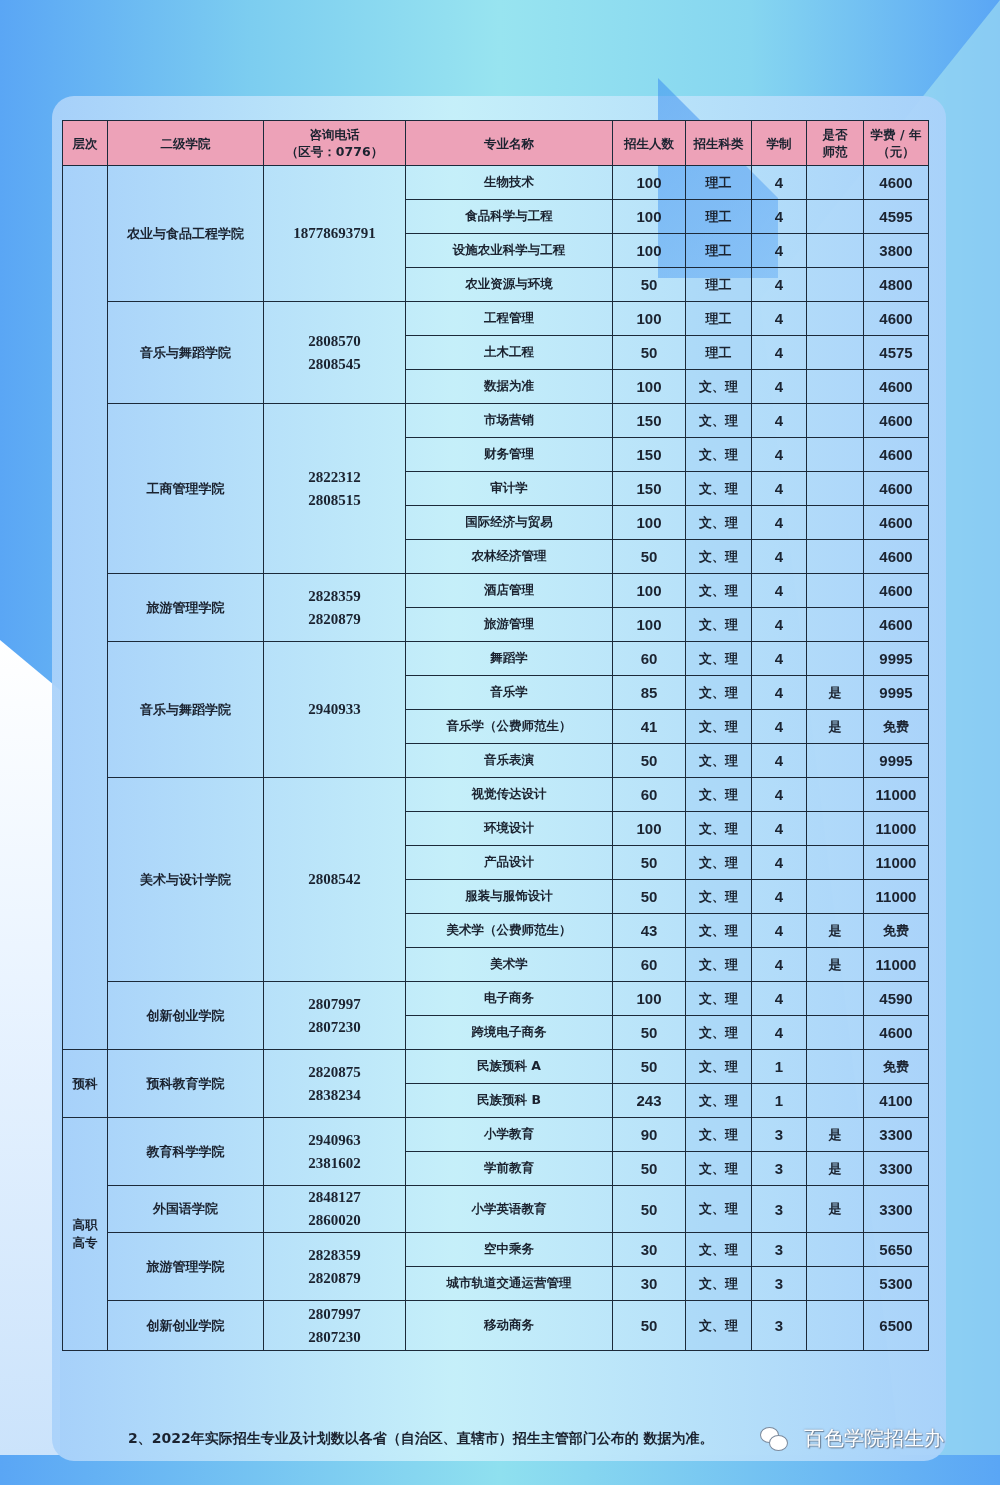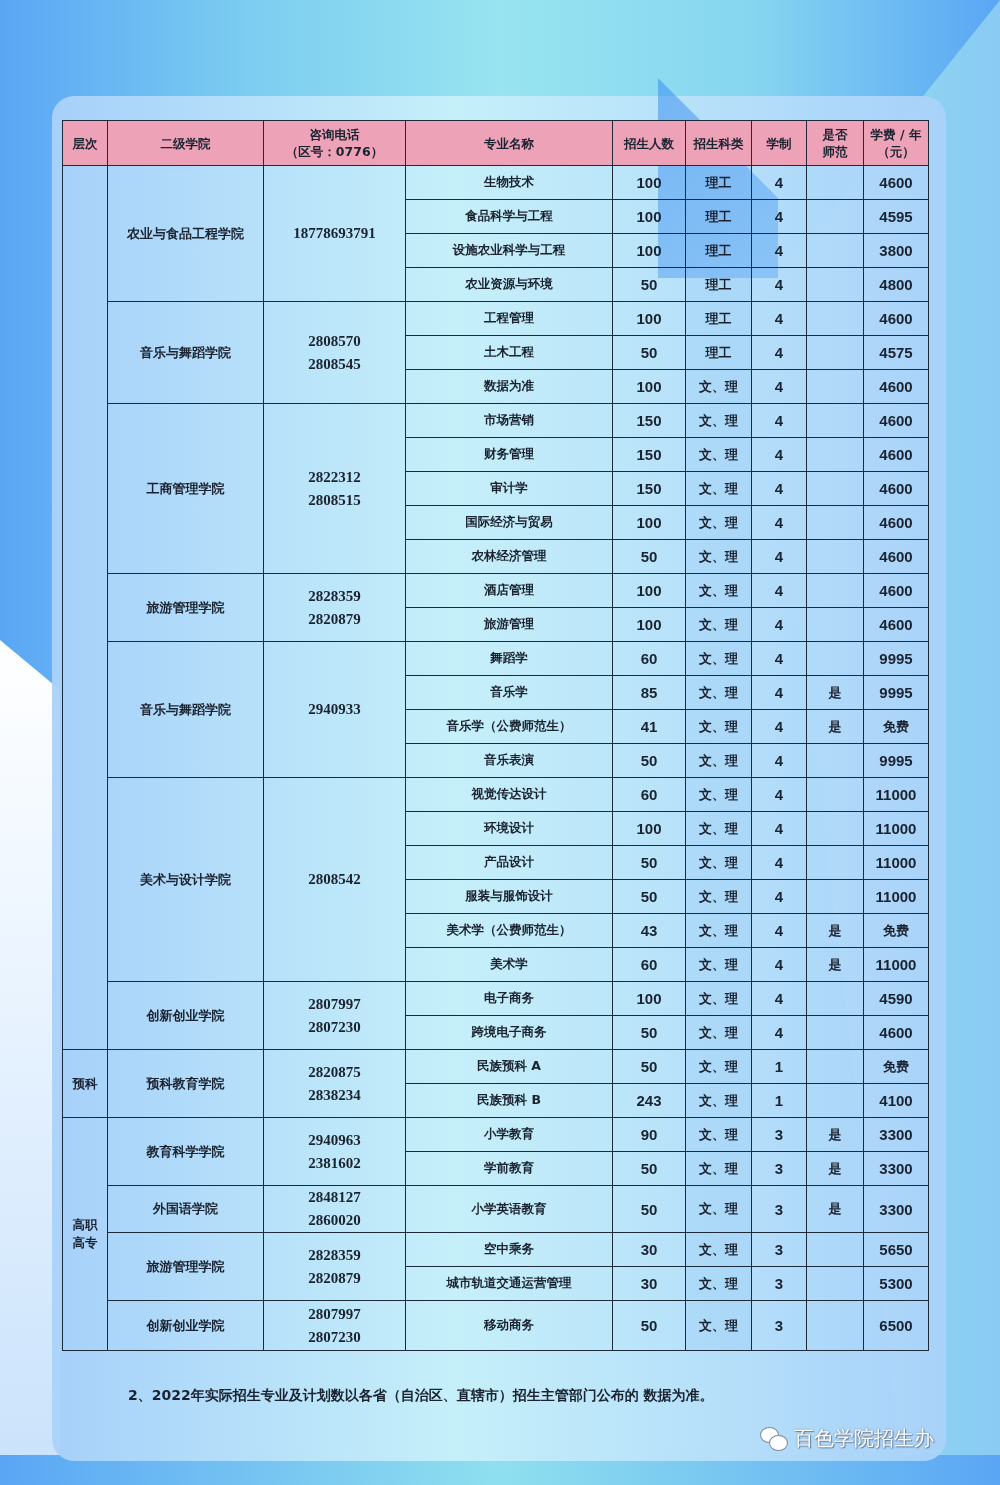--- a/index.html
+++ b/index.html
@@ -52,25 +52,25 @@
   td.fee { text-align: right; padding-right: 10px; font-family: "Liberation Sans", sans-serif; font-size: 15px; }
   td.fee.cn { font-family: Liberation Mono, monospace; font-size: 13px; }
   td.phone { font-family: Liberation Serif, serif; font-size: 15px; font-weight: normal; line-height: 23px; }
   td.major { font-size: 12.5px; }
   td.level { font-size: 12.5px; line-height: 18px; }
   td.subj { background: rgba(120,180,240,.15); }
   .notes {
     position: absolute; left: 74px; top: 1384px; font-size: 14px; font-weight: bold; color: #1b2330;
   }
   .notes .line { height: 30px; line-height: 22px; }
-  .notes .indent { padding-left: 54px; }
+  .notes .indent { padding-left: 54px; margin-top: 43px; }
   .watermark {
     position: absolute; left: 760px; top: 1425px; font-size: 20px; color: #ffffff;
     text-shadow: 0 0 2px #6c7f95, 1px 1px 1px #6c7f95;
-    display: flex; align-items: center; gap: 6px;
+    display: flex; align-items: center; gap: 16px;
   }
   .wechat-icon { width: 28px; height: 24px; position: relative; }
   .wechat-icon .b1, .wechat-icon .b2 {
     position: absolute; border-radius: 50%; background: #fff; border: 1.5px solid #7c8a9c;
   }
   .wechat-icon .b1 { left: 0; top: 0; width: 17px; height: 14px; }
   .wechat-icon .b2 { left: 9px; top: 8px; width: 17px; height: 14px; }
 </style>
 </head>
 <body>

